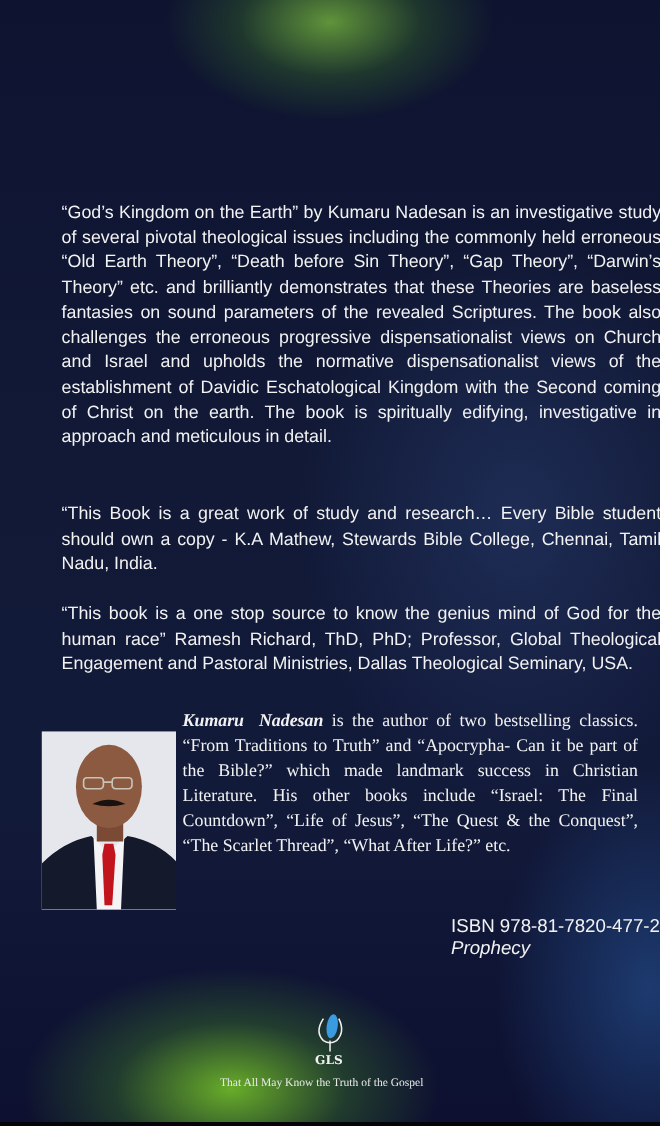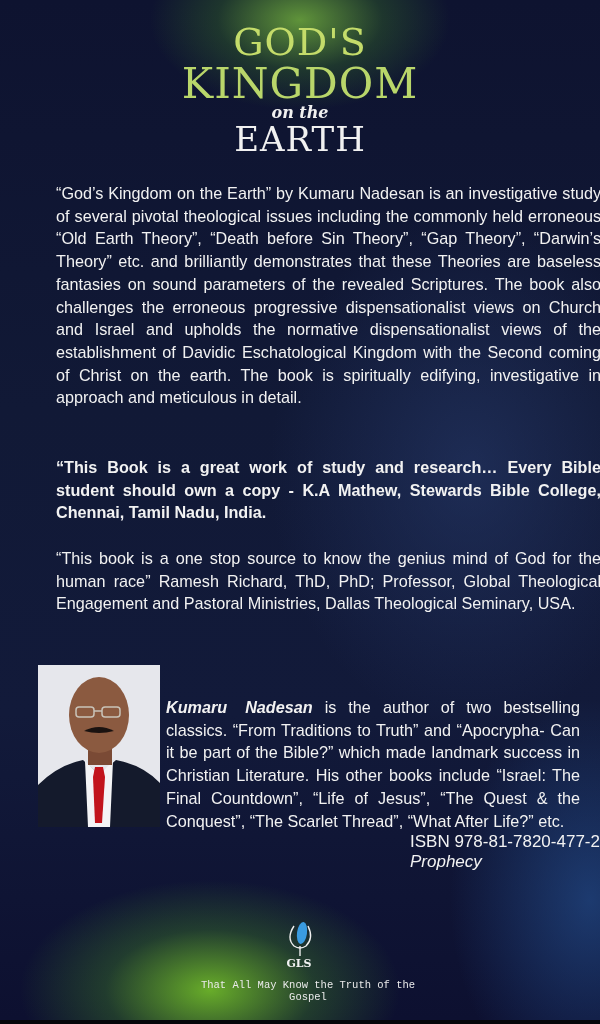--- a/index.html
+++ b/index.html
@@ -18,50 +18,44 @@
   .t-line1 { font-size:38px; line-height:40px; color:#c4dc6a; letter-spacing:1px; }
   .t-line2 { font-size:42px; line-height:44px; color:#b9d66a; letter-spacing:1px; }
   .t-line3 { font-family:"DejaVu Serif", serif; font-style:italic; font-size:16px; line-height:14px; color:#f0f0f0; font-weight:bold; }
   .t-line4 { font-size:34px; line-height:38px; color:#f1f1f1; letter-spacing:1px; }
   .body-text {
     position:absolute; left:35px; width:545px;
     font-family:"Liberation Sans", sans-serif; color:#f2f2f2;
     font-size:16.2px; line-height:22.7px; text-align:justify;margin-left:21px;
   }
   .desc { top:182px; }
-  .quote1 { top:456px;font-weight:bold; }
+  .quote1 { top:456px; }
   .quote2 { top:547px; }
   .author-photo {
     position:absolute; left:38px; top:665px; width:122px; height:162px;
     background:linear-gradient(180deg,#e9eaef 0%, #e3e4ea 60%, #dcdde3 100%);
     overflow:hidden;
   }
   .author-bio {
-    position:absolute; left:166px; top:696px; width:414px;
-    font-family:Liberation Sans, sans-serif; color:#f2f2f2;
+    position:absolute; left:166px; top:644px; width:414px;
+    font-family:Liberation Serif, serif; color:#f2f2f2;
     font-size:16.2px; line-height:22.7px; text-align:justify;
   }
   .author-name { font-weight:bold; font-style:italic; word-spacing:6px; }
   .isbn-block { position:absolute; left:410px; top:832px; font-family:"Liberation Sans", sans-serif; color:#f2f2f2; font-size:17px; line-height:20px; }
   .isbn-cat { font-weight:normal; font-style:italic; }
   .logo { position:absolute; left:280px; top:918px; width:40px; height:55px; }
   .logo-text { position:absolute; left:266px; top:957px; width:66px; text-align:center; font-family:"DejaVu Serif", serif; font-size:11px; color:#f2f2f2; font-weight:bold; }
-  .tagline { position:absolute; left:200px; top:979px; width:216px; font-family:Liberation Mono, monospace; font-size:10.5px; color:#eaeaea; text-align:center; }
+  .tagline { position:absolute; left:200px; top:979px; width:216px; font-family:Liberation Serif, serif; font-size:10.5px; color:#eaeaea; text-align:left; }
 </style>
 </head>
 <body>
 
 <div class="cover">
 
-  <div class="title-block">
-    <div class="t-line1">GOD'S</div>
-    <div class="t-line2">KINGDOM</div>
-    <div class="t-line3">on the</div>
-    <div class="t-line4">EARTH</div>
-  </div>
 
   <div class="body-text desc">“God’s Kingdom on the Earth” by Kumaru Nadesan is an investigative study of several pivotal theological issues including the commonly held erroneous “Old Earth Theory”, “Death before Sin Theory”, “Gap Theory”, “Darwin’s Theory” etc. and brilliantly demonstrates that these Theories are baseless fantasies on sound parameters of the revealed Scriptures. The book also challenges the erroneous progressive dispensationalist views on Church and Israel and upholds the normative dispensationalist views of the establishment of Davidic Eschatological Kingdom with the Second coming of Christ on the earth. The book is spiritually edifying, investigative in approach and meticulous in detail.</div>
 
   <div class="body-text quote1">“This Book is a great work of study and research… Every Bible student should own a copy - K.A Mathew, Stewards Bible College, Chennai, Tamil Nadu, India.</div>
 
   <div class="body-text quote2">“This book is a one stop source to know the genius mind of God for the human race” Ramesh Richard, ThD, PhD; Professor, Global Theological Engagement and Pastoral Ministries, Dallas Theological Seminary, USA.</div>
 
   <div class="author-photo">
     <svg width="122" height="162" viewBox="0 0 122 162">
       <rect x="0" y="0" width="122" height="162" fill="#e6e7ec"></rect>

